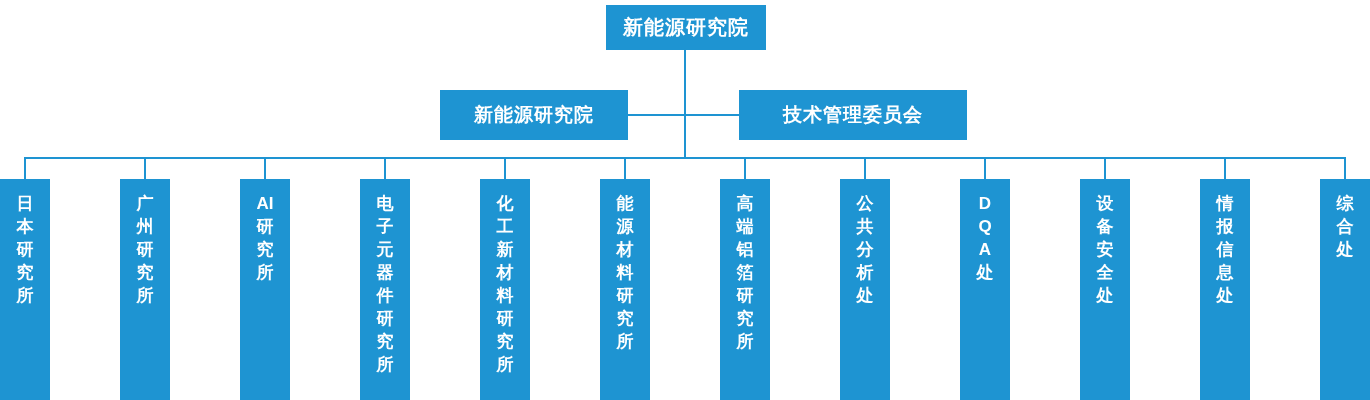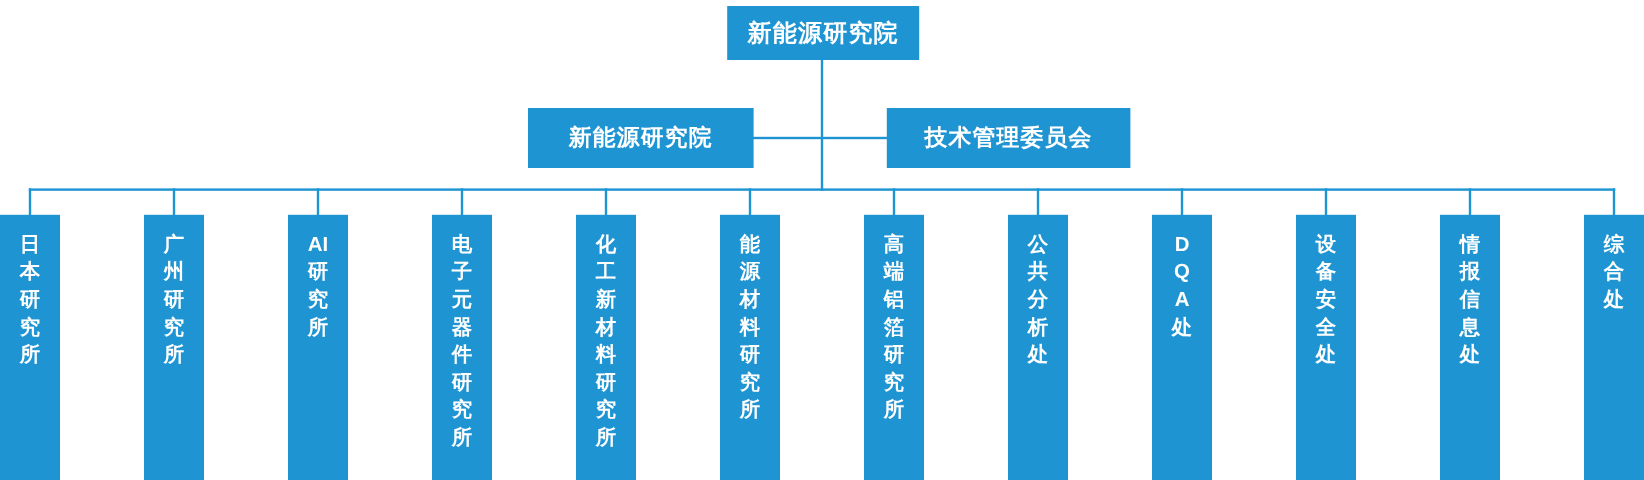--- a/index.html
+++ b/index.html
@@ -10,21 +10,21 @@
   }
   .line{position:absolute;background:var(--blue);}
   .node{
     position:absolute;background:var(--blue);color:#ffffff;font-weight:bold;
     display:flex;align-items:center;justify-content:center;text-align:center;
     box-sizing:border-box;
   }
   .root{left:606px;top:5px;width:160px;height:45px;font-size:20px;letter-spacing:1px;}
   .committee{top:90px;height:50px;font-size:19px;letter-spacing:1px;}
   .committee.left{left:440px;width:188px;}
-  .committee.right{left:739px;width:203px;text-align:right;}
+  .committee.right{left:739px;width:228px;text-align:right;}
   .child{
     top:179px;width:50px;height:221px;
     flex-direction:column;justify-content:flex-start;align-items:center;
     padding-top:13px;font-size:17px;line-height:23px;letter-spacing:0;
   }
   .child .vline{height:23px;display:block;white-space:nowrap;}
   
   .v-root{left:684px;top:49px;width:2px;height:110px;}
   .h-committee{left:627px;top:114px;width:113px;height:2px;}
   .h-children{left:24px;top:157px;width:1322px;height:2px;}

